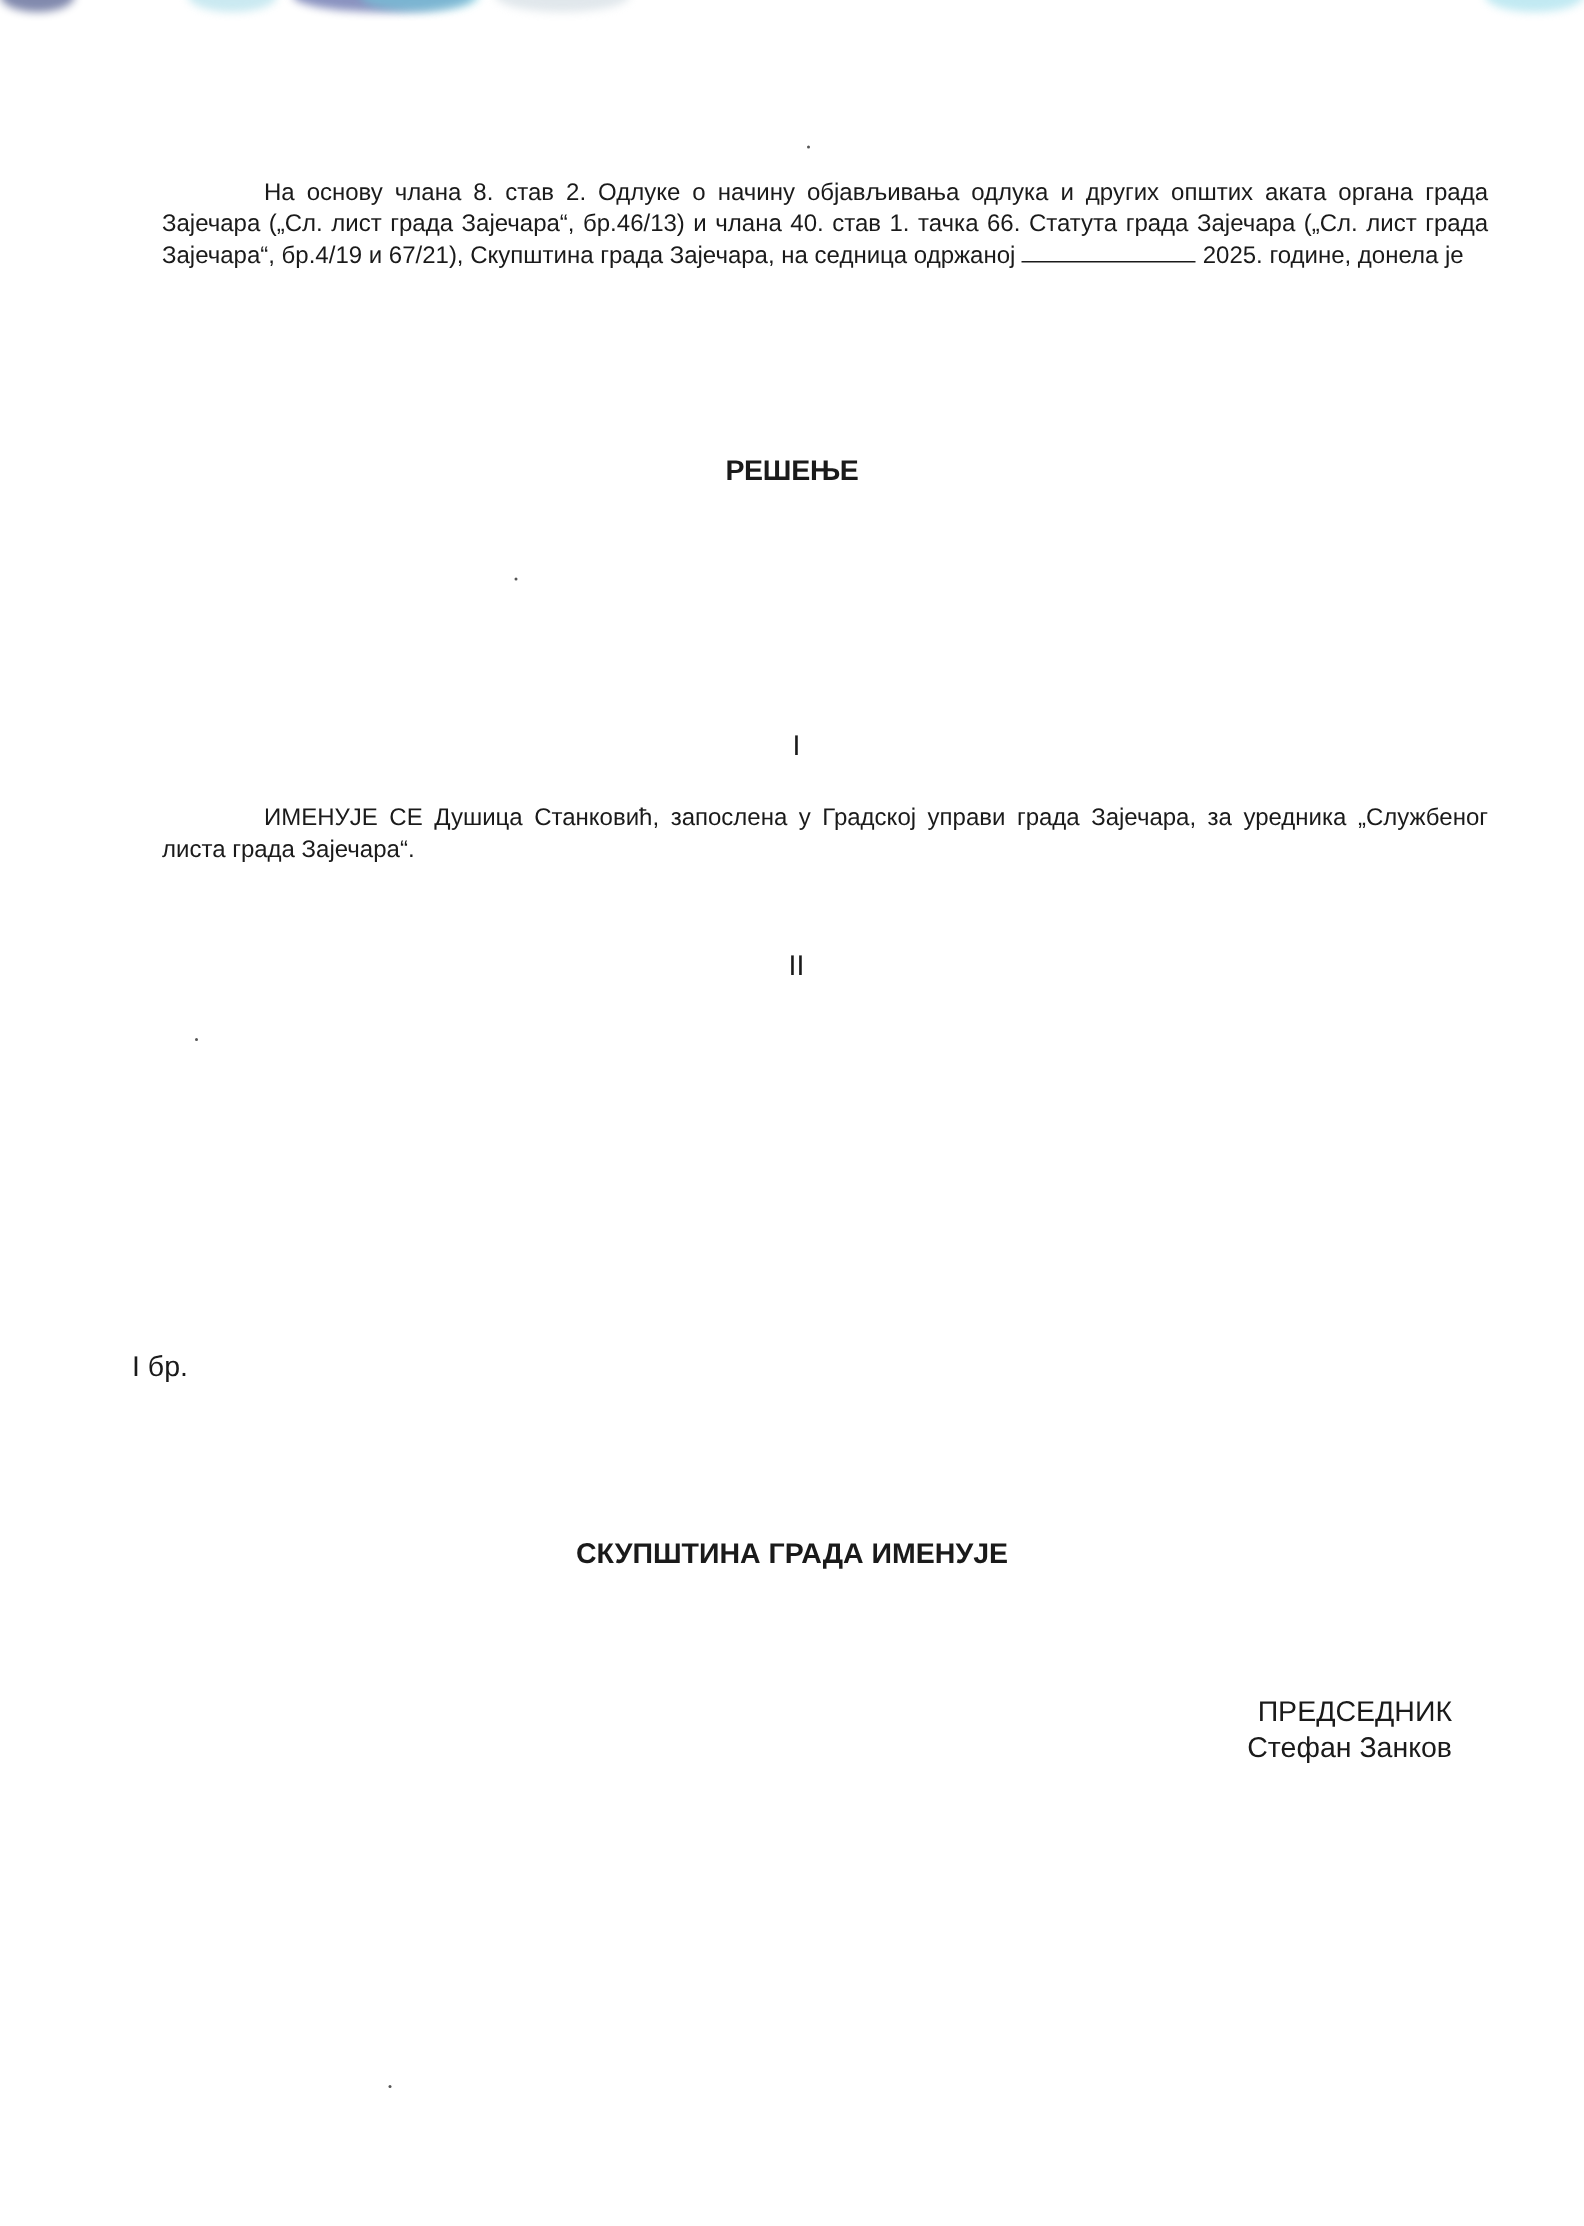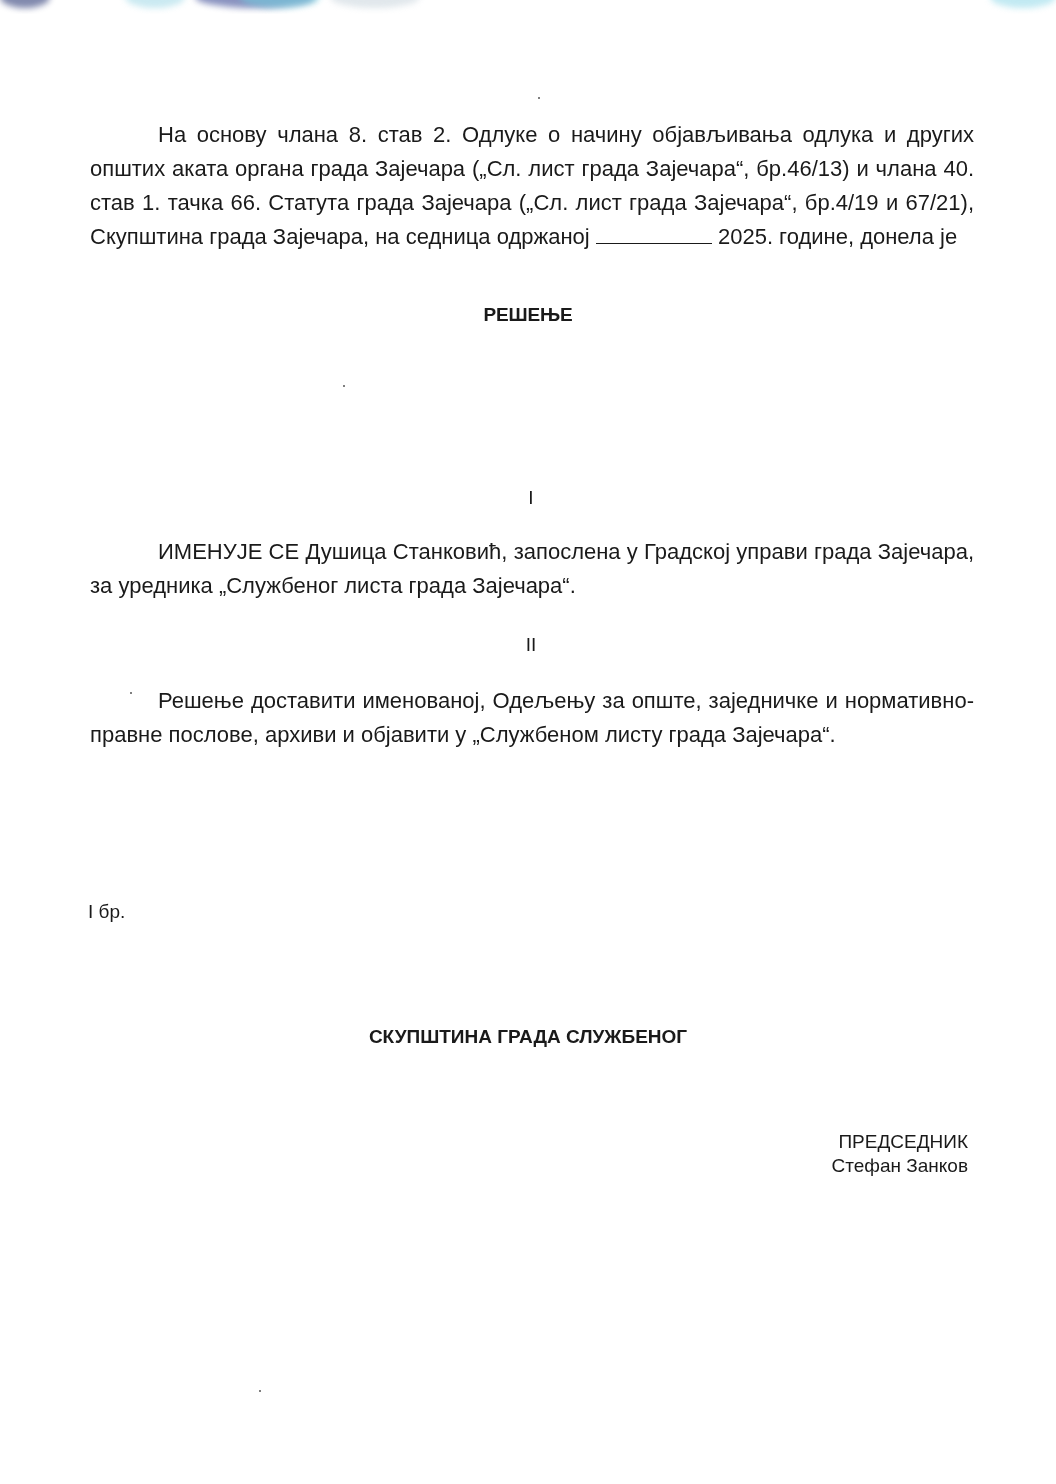--- a/index.html
+++ b/index.html
@@ -33,24 +33,24 @@
     }
     .page {
       position: absolute;
       top: 0;
       left: 0;
       width: 1056px;
       height: 1484px;
     }
     .para {
       position: absolute;
-      left: 90px;
+      left: 108px;
       width: 884px;
-      font-size: 22px;
-      line-height: 34px;
+      font-size: 16px;
+      line-height: 21px;
       text-align: justify;
       text-align-last: left;
     }
     .para .indent {
       display: inline-block;
       width: 68px;
     }
     .blank {
       display: inline-block;
       border-bottom: 1.5px solid #1a1a1a;
@@ -125,27 +125,24 @@
   </div>
 
   <div class="title" style="top:302px;">РЕШЕЊЕ</div>
 
   <div class="roman" style="top:487px;">I</div>
   <div class="para" style="top:535px;">
     <span class="indent"></span><span class="bold">ИМЕНУЈЕ СЕ</span><span> Душица Станковић, запослена у Градској управи града Зајечара, за уредника „Службеног листа града Зајечара“.</span>
   </div>
 
   <div class="roman" style="top:634px;">II</div>
-  <div class="para" style="top:684px;">
-    <span class="indent"></span><span>Решење доставити именованој, Одељењу за опште, заједничке и нормативно-правне послове, архиви и објавити у „Службеном листу града Зајечара“.</span>
-  </div>
 
   <div class="footer-line" style="top:899px;">I бр.</div>
 
-  <div class="assembly" style="top:1026px;">СКУПШТИНА ГРАДА СЛУЖБЕНОГ</div>
+  <div class="assembly" style="top:1026px;">СКУПШТИНА ГРАДА ИМЕНУЈЕ</div>
 
   <div class="signature" style="top:1130px;">
     <div class="bold">ПРЕДСЕДНИК</div>
     <div>Стефан Занков</div>
   </div>
 
   <div class="speck" style="left:538px;top:97px;"></div>
   <div class="speck" style="left:343px;top:385px;"></div>
   <div class="speck" style="left:130px;top:692px;"></div>
   <div class="speck" style="left:259px;top:1390px;"></div>

